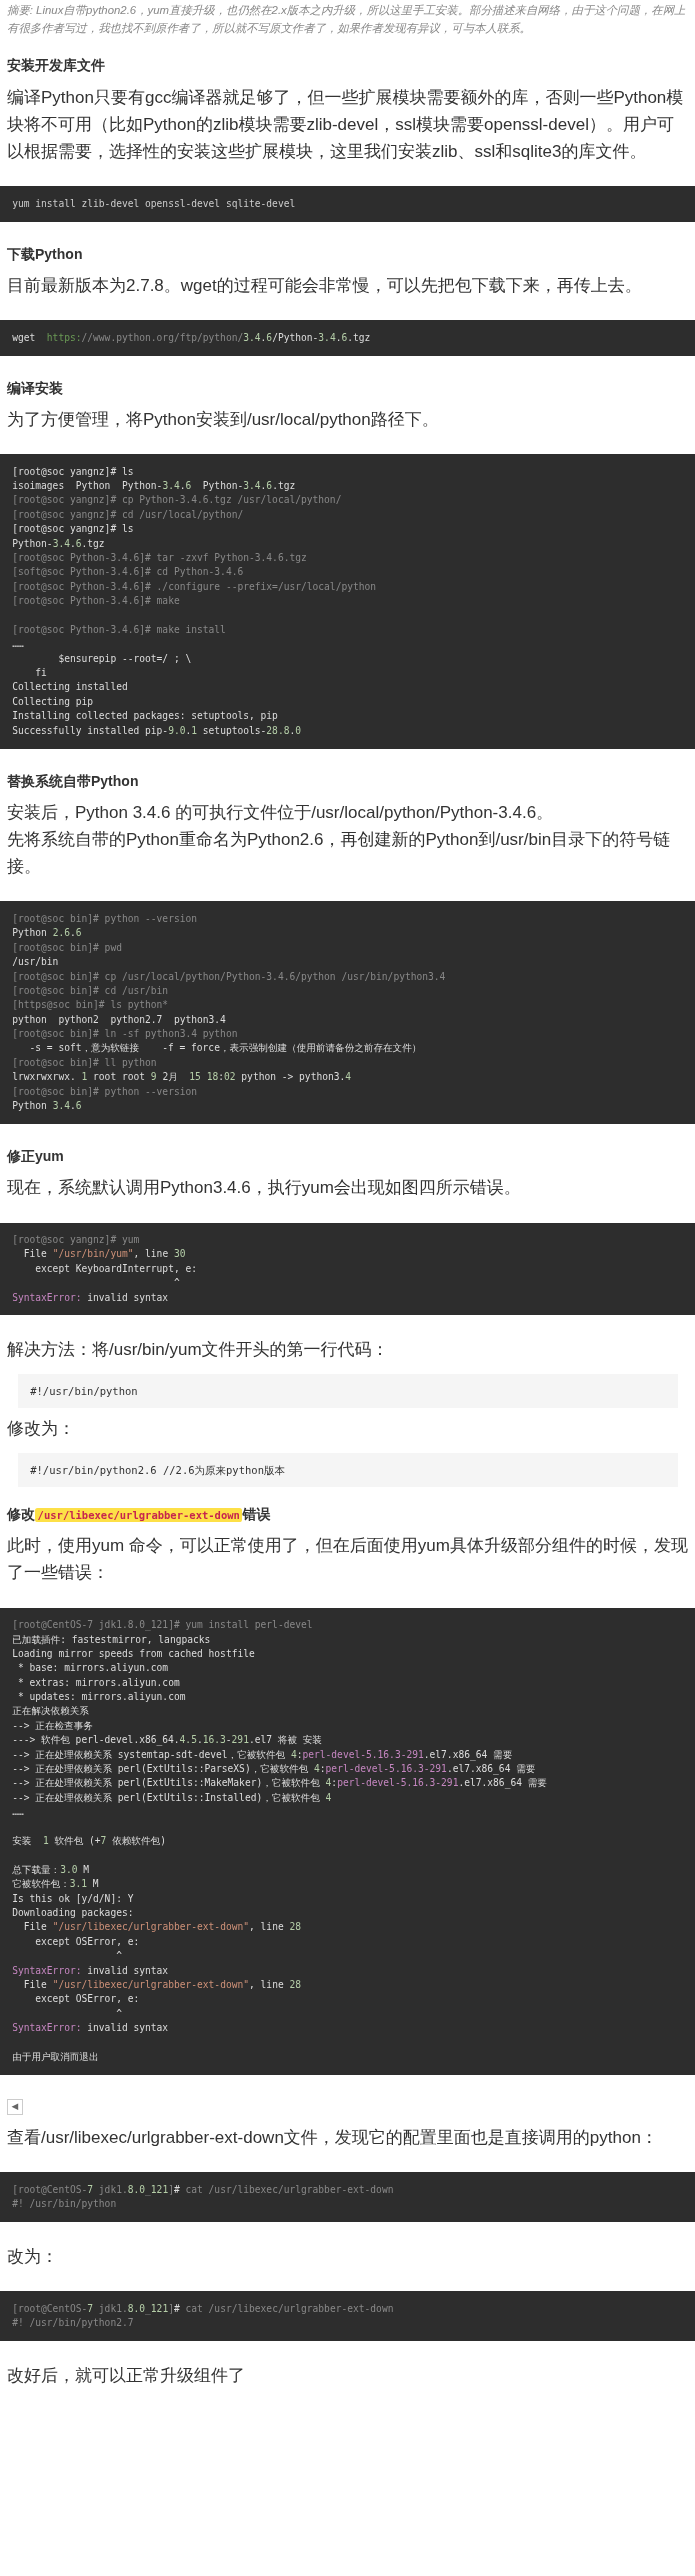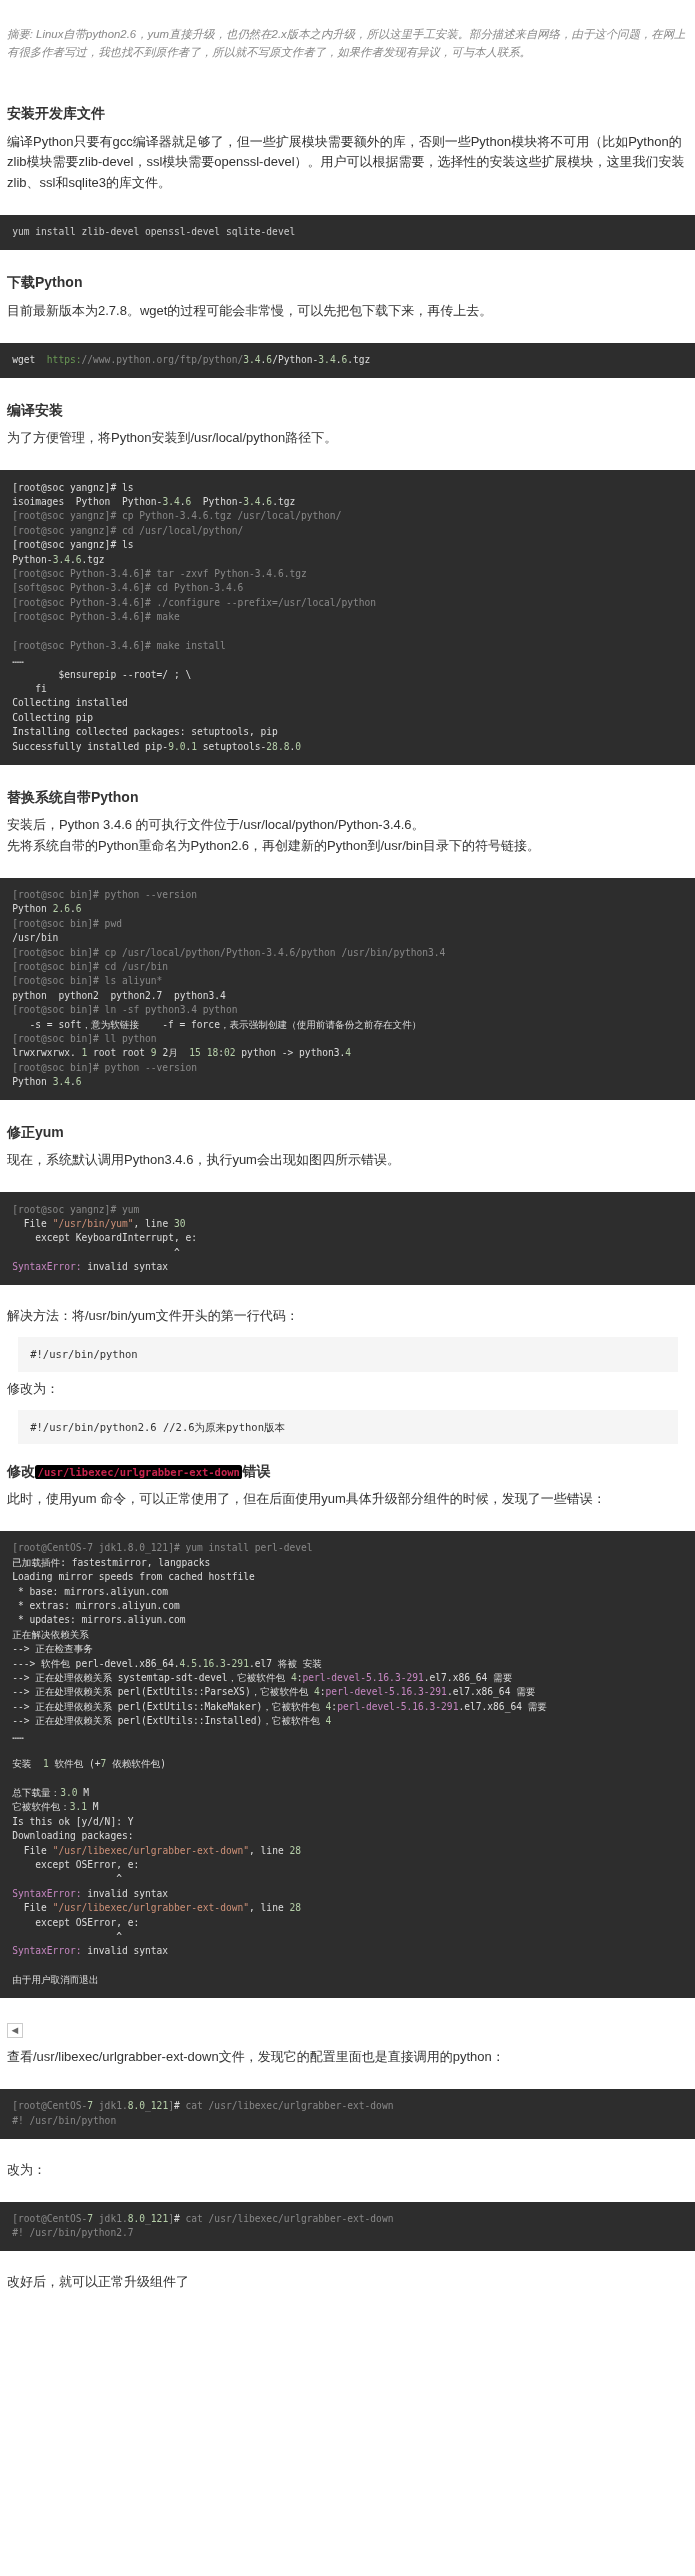--- a/index.html
+++ b/index.html
@@ -1,20 +1,20 @@
 <!DOCTYPE html>
 <html style="font-size:14px"><head>
 <meta charset="utf-8">
 <style>
 *{margin:0;padding:0;box-sizing:border-box}
 body{font-family:"Microsoft YaHei",Arial,sans-serif;font-size:11.4px;color:#333;line-height:1.6;width:696px;background:#fff}
-.intro{padding:25px 7px;font-size:11.4px;color:#888;font-style:italic}
+.intro{padding:1px 7px;font-size:11.4px;color:#888;font-style:italic}
 h2{font-size:14px;font-weight:bold;margin:15.7px 0 7px 7px;color:#333}
-.txt{margin:5.2px 7px 10.5px;font-size:13px;color:#333}
-.hl{color:#c7254e;background:#000000;padding:0.9px 2.6px;border-radius:2.6px;font-family:Consolas,monospace;font-size:10.5px}
+.txt{margin:5.2px 7px 10.5px;font-size:17px;color:#333}
+.hl{color:#c7254e;background:#fde047;padding:0.9px 2.6px;border-radius:2.6px;font-family:Consolas,monospace;font-size:10.5px}
 .code{background:#2d2d2d;color:#ccc;padding:10.5px 12.2px;margin:21px 0;font-family:Consolas,monospace;font-size:9.6px;line-height:1.5;white-space:pre-wrap;word-break:break-all;overflow-x:auto}
 .cl{background:#f5f5f5;color:#333;padding:8.7px 12.2px;margin:7px 18px;font-family:Consolas,monospace;font-size:10.5px}
 .g{color:#6a9955}
 .r{color:#c586c0}
 .w{color:#ddd}
 .o{color:#ce9178}
 .n{color:#b5cea8}
 .gr{color:#888}
 .scroll{overflow-x:auto}
 .arr{display:inline-block;font-size:8.7px;color:#666;border:0.9px solid #ccc;padding:0 3.5px;margin:3.5px 7px}
@@ -58,21 +58,21 @@
 
 <h2>替换系统自带Python</h2>
 <div class="txt" style="white-space:pre-line">安装后，Python 3.4.6 的可执行文件位于/usr/local/python/Python-3.4.6。
 先将系统自带的Python重命名为Python2.6，再创建新的Python到/usr/bin目录下的符号链接。</div>
 <div class="code"><span class="gr">[root@soc bin]# python --version</span>
 <span class="w">Python </span><span class="n">2.6</span><span class="w">.</span><span class="n">6</span>
 <span class="gr">[root@soc bin]# pwd</span>
 <span class="w">/usr/bin</span>
 <span class="gr">[root@soc bin]# cp /usr/local/python/Python-3.4.6/python /usr/bin/python3.4</span>
 <span class="gr">[root@soc bin]# cd /usr/bin</span>
-<span class="gr">[root@soc bin]# ls aliyun*</span>
+<span class="gr">[https@soc bin]# ls python*</span>
 <span class="w">python  python2  python2.7  python3.4</span>
 <span class="gr">[root@soc bin]# ln -sf python3.4 python</span>
 <span class="w">   -s = soft，意为软链接    -f = force，表示强制创建（使用前请备份之前存在文件）</span>
 <span class="gr">[root@soc bin]# ll python</span>
 <span class="w">lrwxrwxrwx. </span><span class="n">1</span><span class="w"> root root </span><span class="n">9</span><span class="w"> 2月  </span><span class="n">15</span><span class="w"> </span><span class="n">18</span><span class="w">:</span><span class="n">02</span><span class="w"> python -&gt; python3.</span><span class="n">4</span>
 <span class="gr">[root@soc bin]# python --version</span>
 <span class="w">Python </span><span class="n">3.4</span><span class="w">.</span><span class="n">6</span></div>
 
 <h2>修正yum</h2>
 <div class="txt">现在，系统默认调用Python3.4.6，执行yum会出现如图四所示错误。</div>

